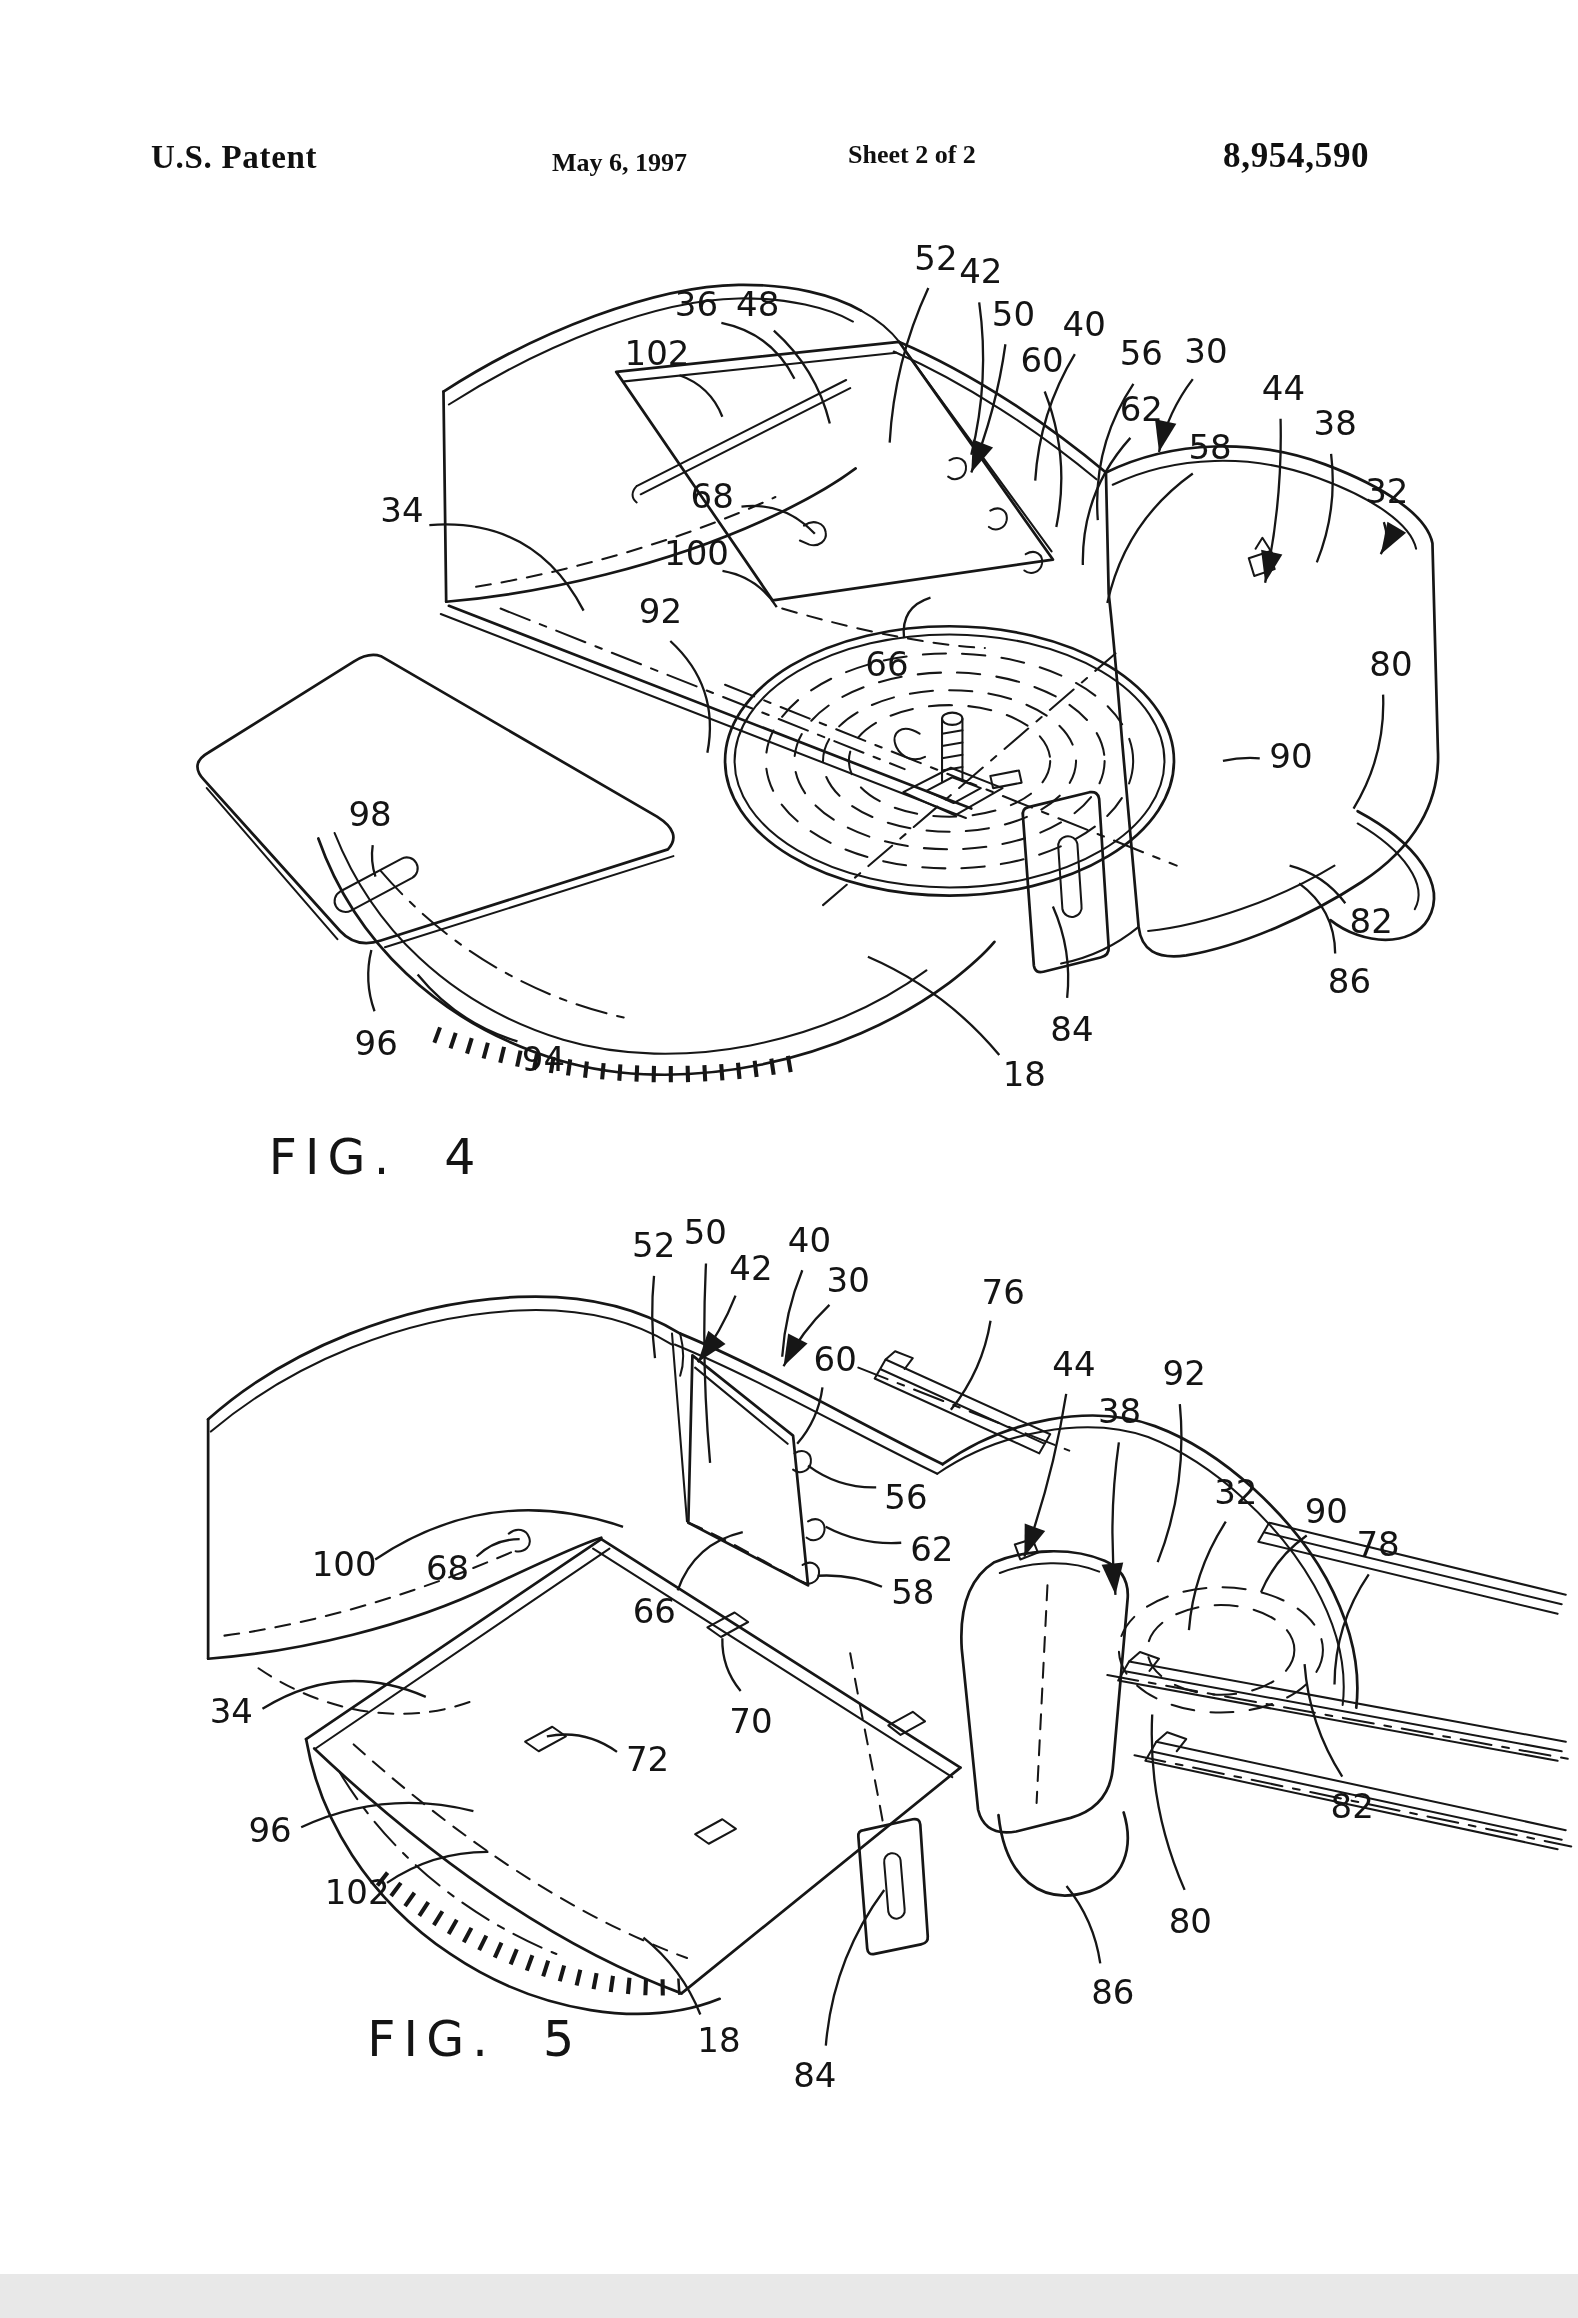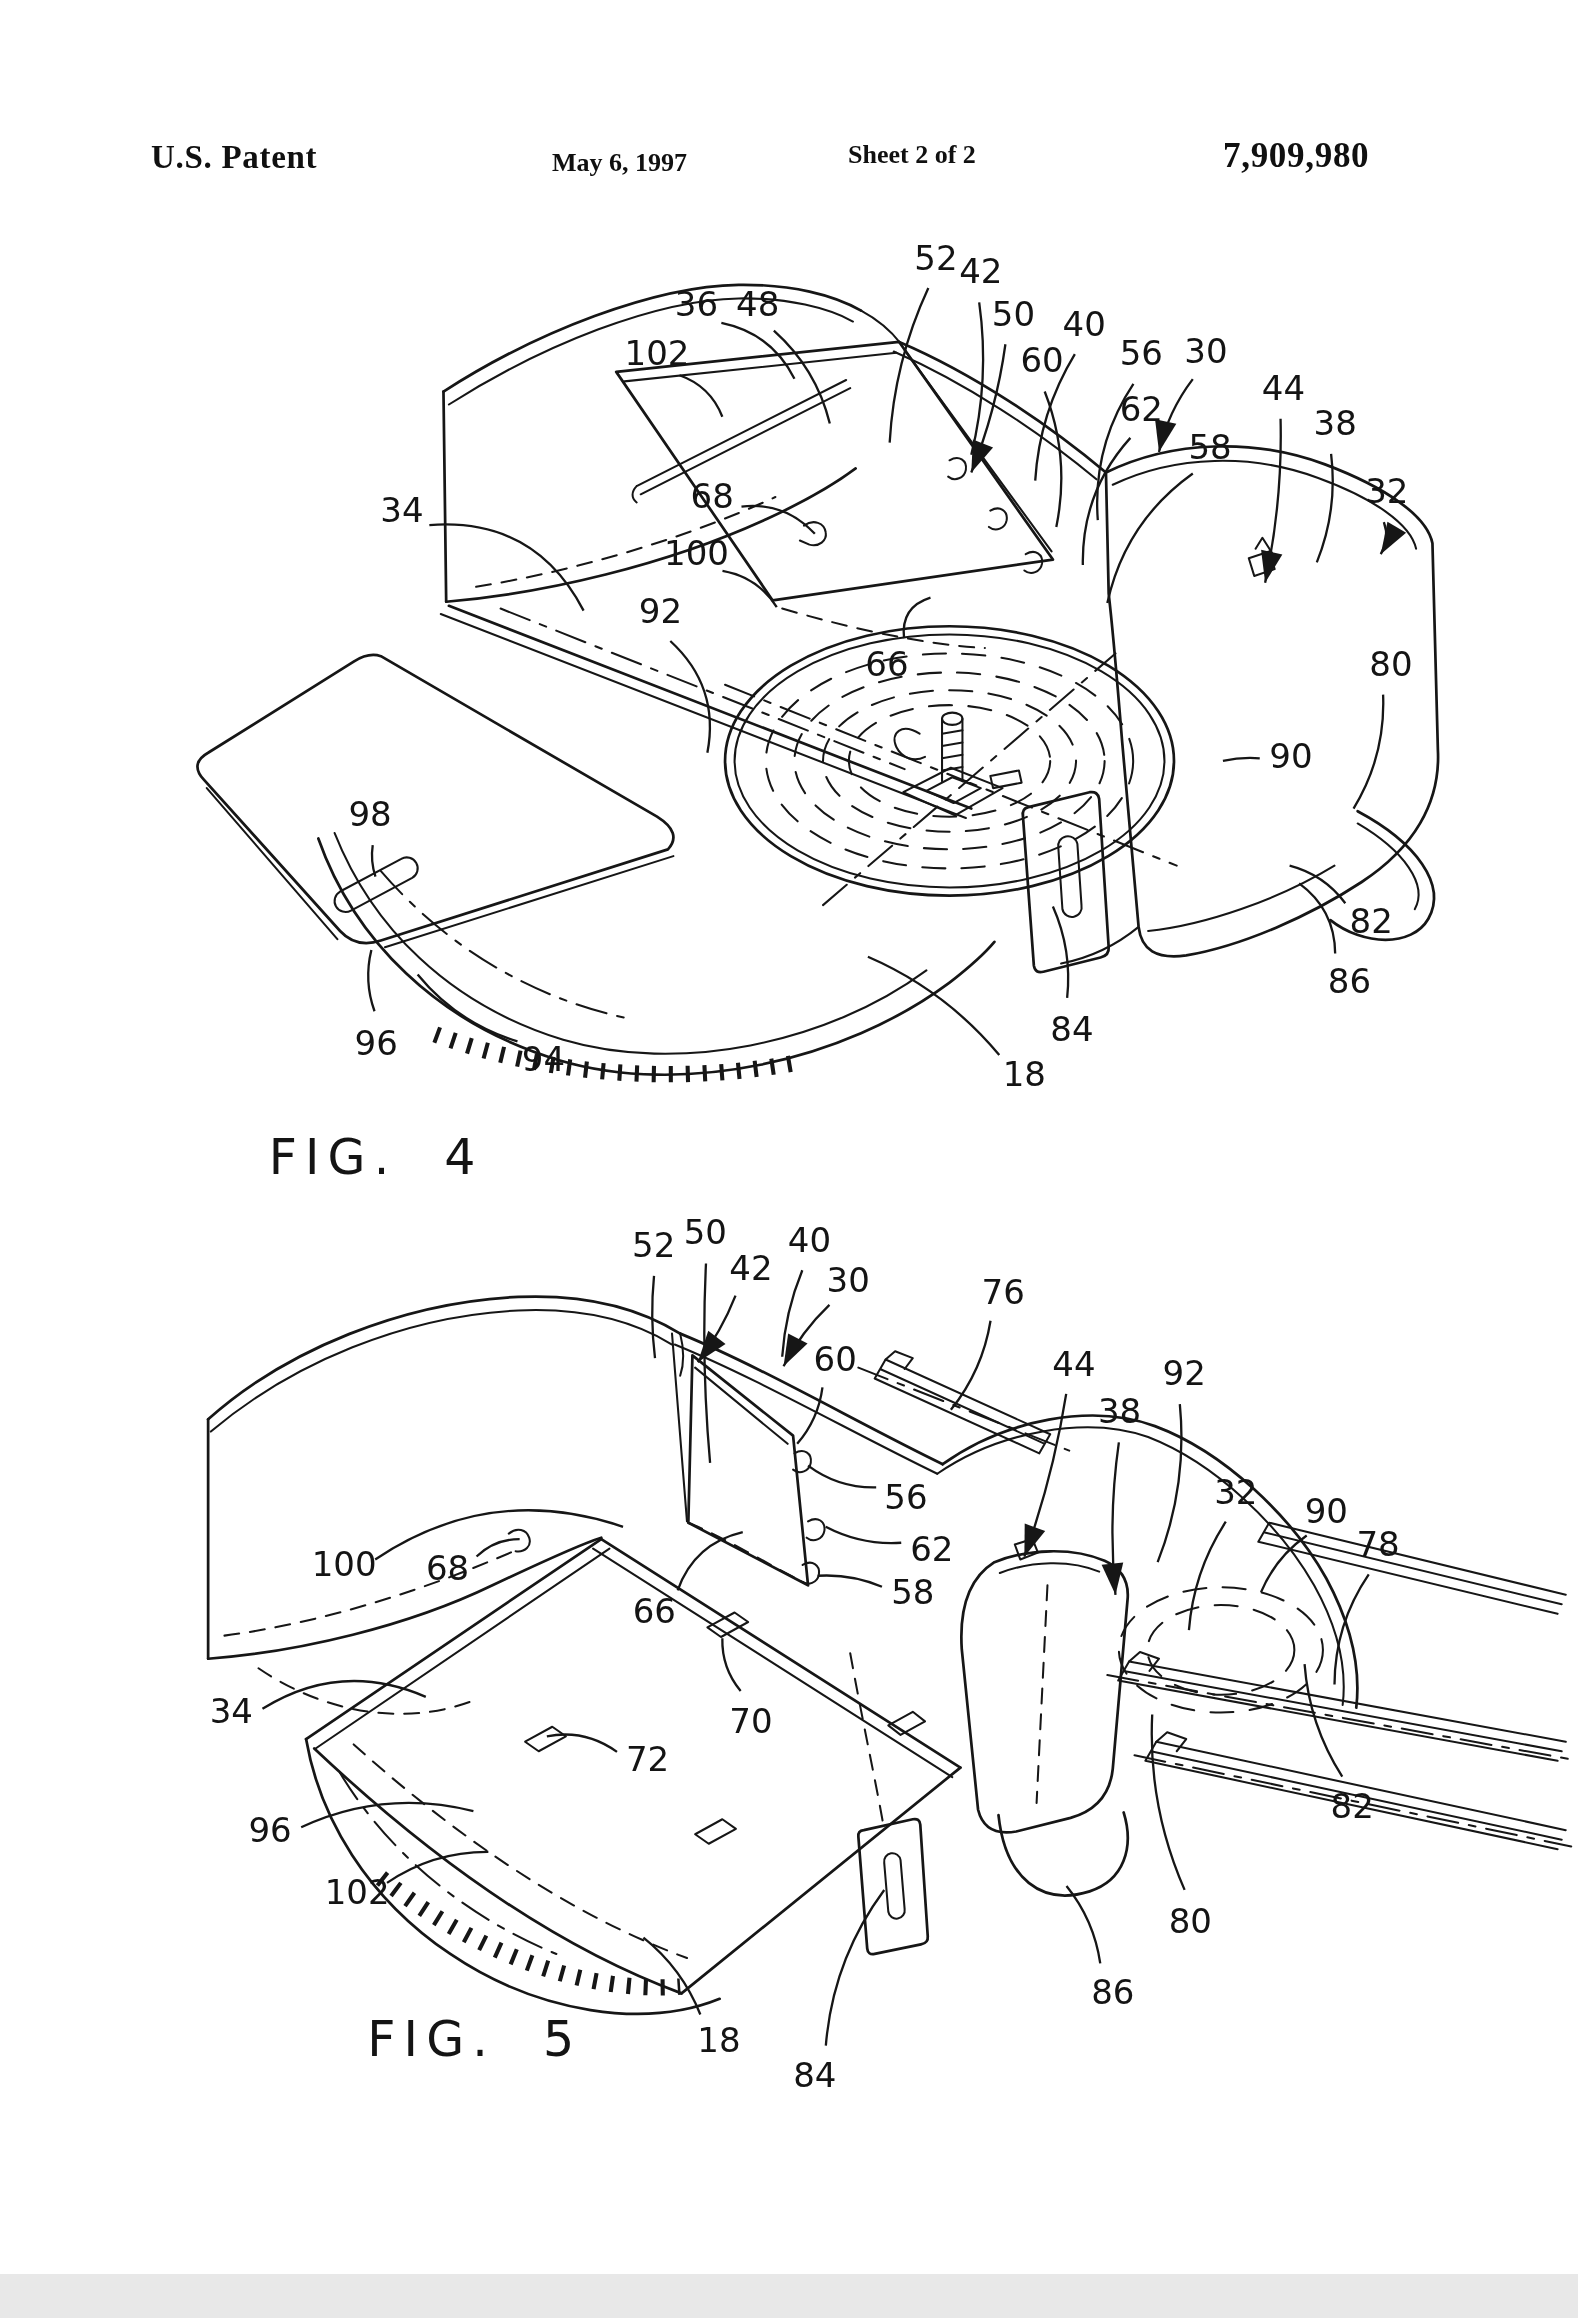--- a/index.html
+++ b/index.html
@@ -24,21 +24,21 @@
   .arrowhead{fill:#161616;stroke:none;}
 </style>
 </head>
 <body>
 
 <div class="page">
 
   <div class="hdr hdr-patent">U.S. Patent</div>
   <div class="hdr hdr-date">May 6, 1997</div>
   <div class="hdr hdr-sheet">Sheet 2 of 2</div>
-  <div class="hdr hdr-number">7,909,980</div>
+  <div class="hdr hdr-number">8,954,590</div>
 
   <svg class="art" viewBox="0 0 2320 3408">
 
     <g>
 
       <path class="ln" d="M 652,575 C 790,486 962,420 1086,418 C 1164,417 1226,433 1266,456"></path>
       <path class="ln thin" d="M 660,594 C 798,506 964,440 1086,438 C 1158,437 1218,452 1254,472"></path>
       <path class="ln" d="M 652,575 L 656,884"></path>
       <path class="ln thin" d="M 1266,456 C 1292,470 1310,486 1324,504"></path>
       <path class="ln" d="M 656,884 C 800,872 980,830 1128,762 C 1180,738 1226,712 1258,688"></path>

